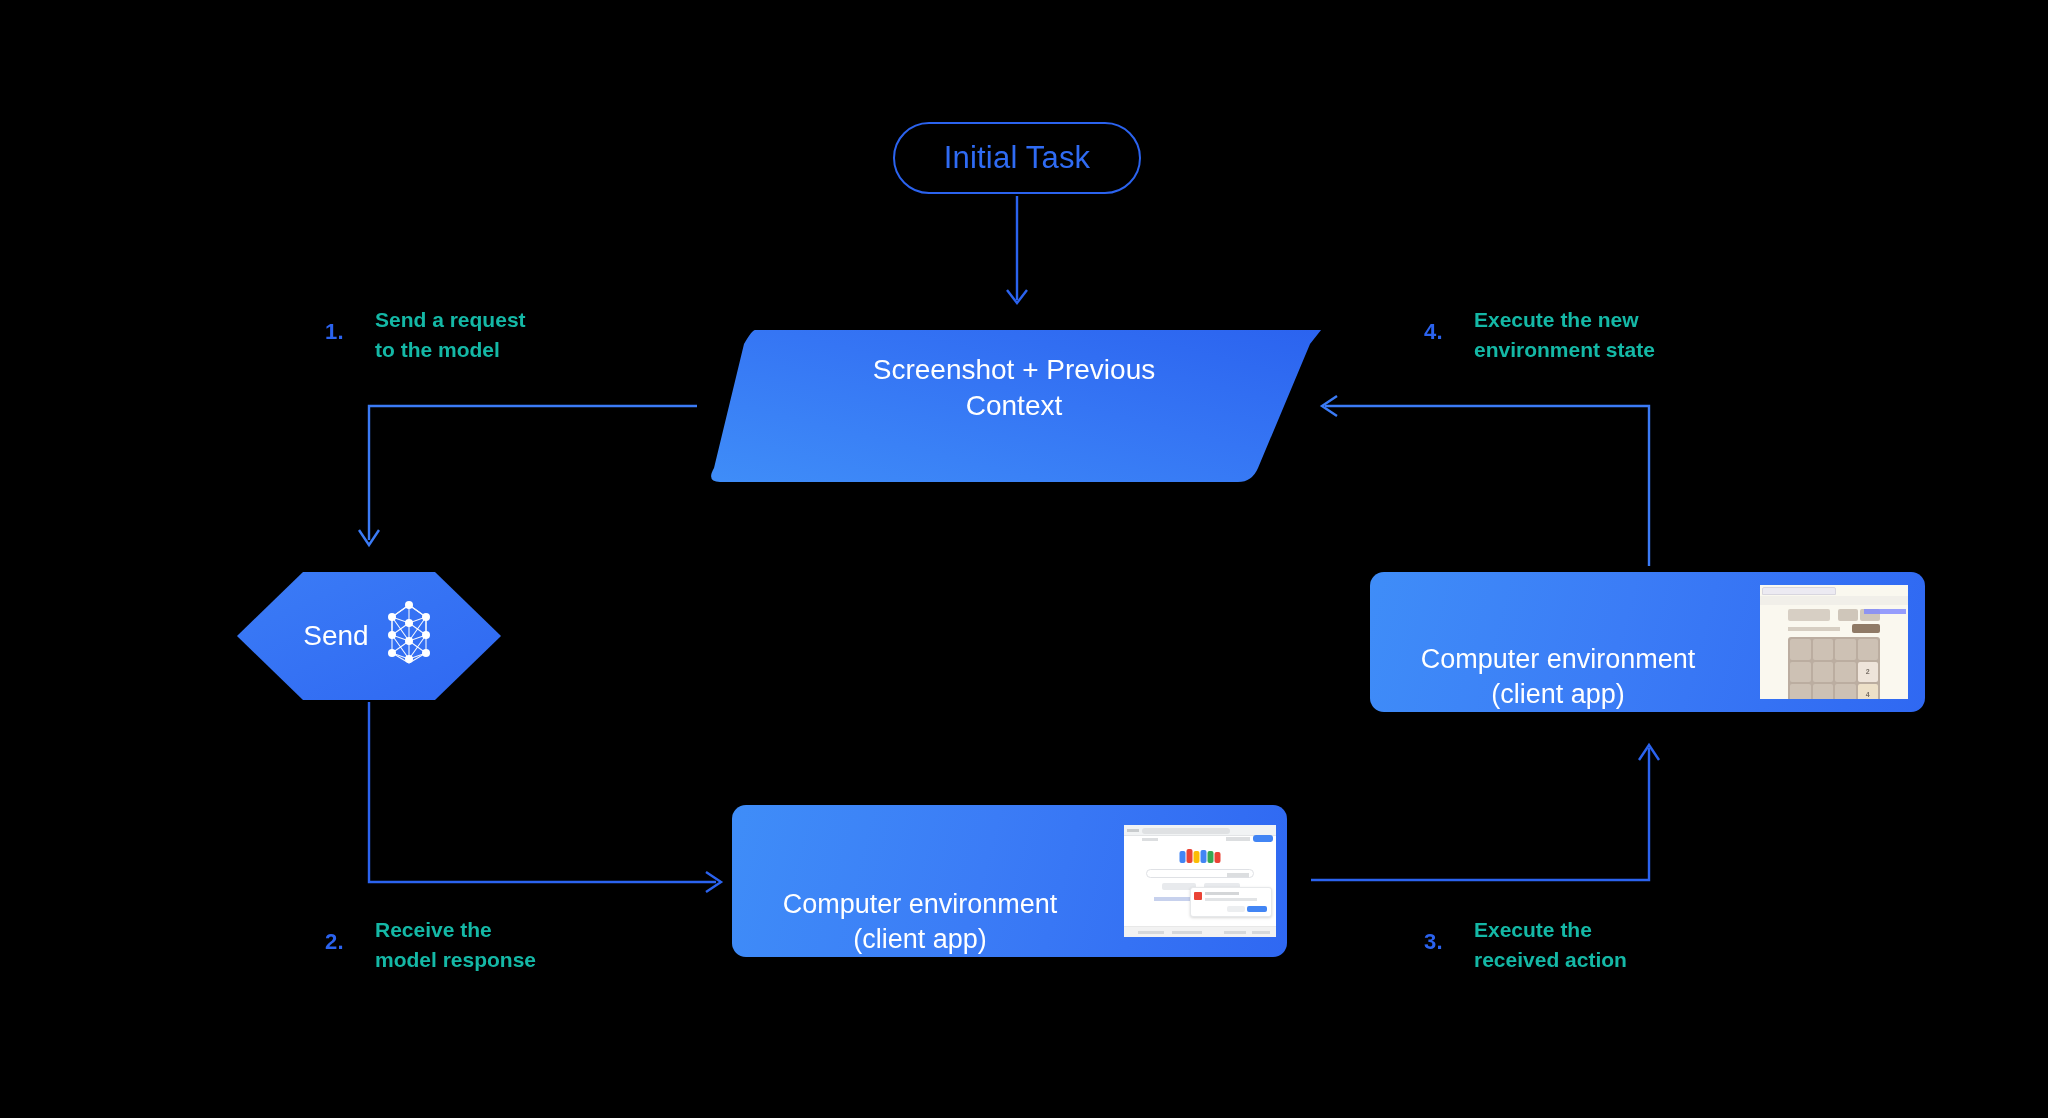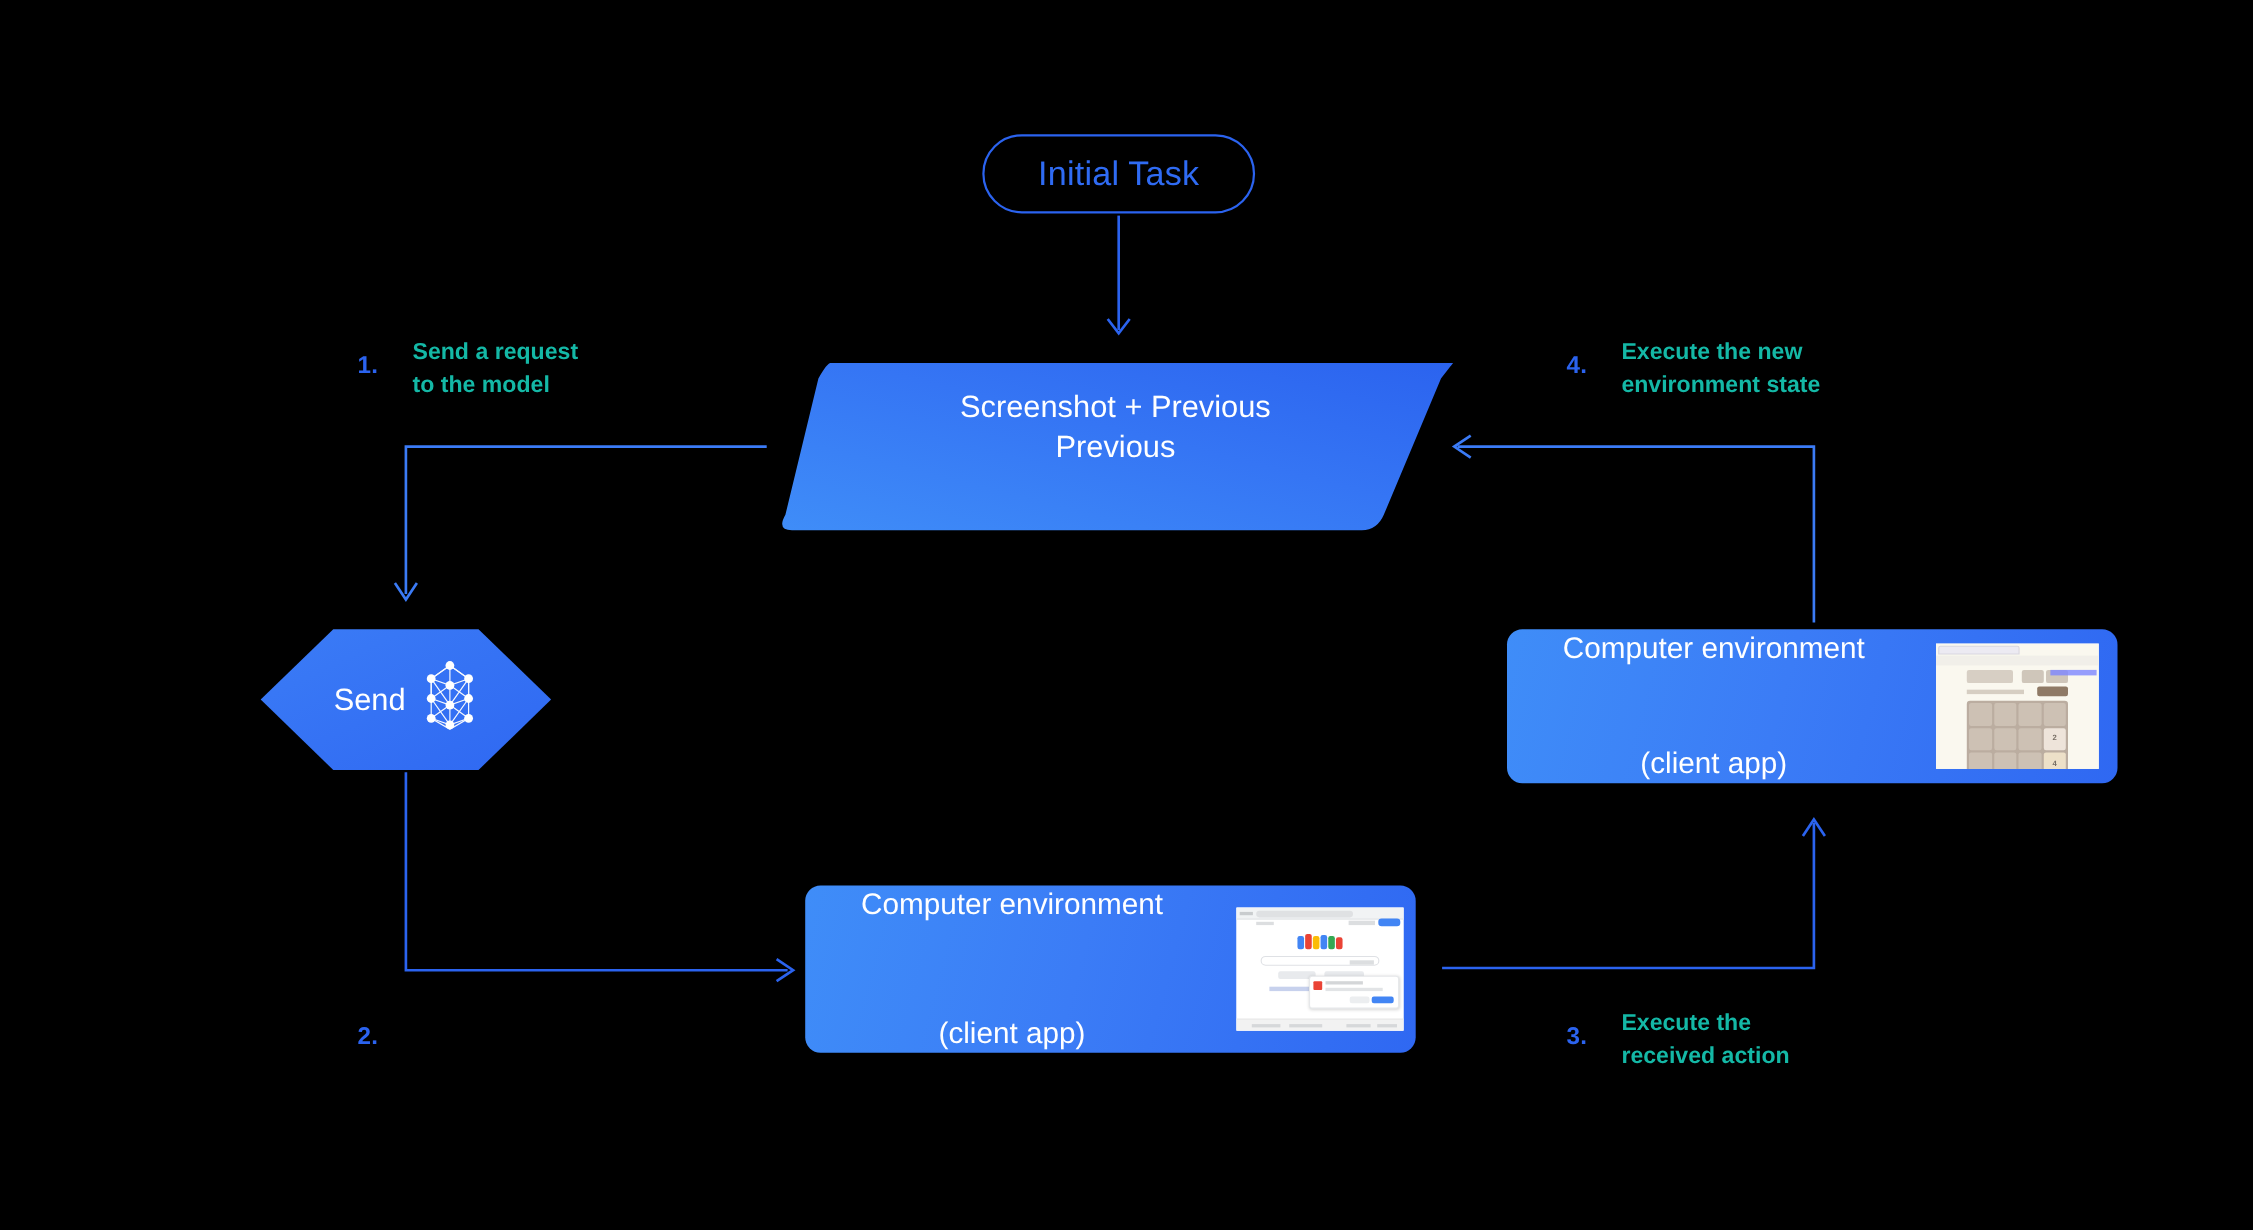--- a/index.html
+++ b/index.html
@@ -23,21 +23,21 @@
   
   .hex{position:absolute;left:237px;top:572px;width:264px;height:128px;}
   .hex .inner{position:absolute;inset:0;display:flex;align-items:center;justify-content:center;
         gap:14px;z-index:2;}
   .hex .inner .t{color:#fff;font-size:28px;}
 
   
   .card{position:absolute;border-radius:14px;overflow:hidden;
         background:linear-gradient(105deg,#3f8df8 0%,#3b7cf6 45%,#2f68f2 100%);}
   .card .ctext{position:absolute;left:0;top:0;height:100%;
-        display:flex;flex-direction:column;align-items:center;justify-content:space-between;
+        display:flex;flex-direction:column;align-items:center;justify-content:flex-end;
         color:#fff;font-size:27px;line-height:1.3;text-align:center;}
   .card .shot{position:absolute;background:#fff;overflow:hidden;}
 
   #card-right{left:1370px;top:572px;width:555px;height:140px;}
   #card-right .ctext{left:8px;width:360px;}
   #card-right .shot{left:390px;top:13px;width:148px;height:114px;}
 
   #card-bottom{left:732px;top:805px;width:555px;height:152px;}
   #card-bottom .ctext{left:8px;width:360px;}
   #card-bottom .shot{left:392px;top:20px;width:152px;height:112px;}
@@ -152,21 +152,21 @@
     </g>
   </svg>
 
   <div class="pill">
     <span>Initial Task</span>
   </div>
 
   <div class="para">
     <div class="lbl">
       <div>Screenshot + Previous</div>
-      <div>Previous</div>
+      <div>Context</div>
     </div>
   </div>
 
   <div class="hex">
     <div class="inner">
       <span class="t">Send</span>
       <span>
         <svg width="52" height="74" viewBox="0 0 52 74">
           <g stroke="#fff" stroke-width="1.1" fill="none" opacity=".95">
             <path d="M26 8 L9 20 L9 38 L9 56 L26 66 L43 56 L43 38 L43 20 Z"></path>
@@ -278,20 +278,22 @@
   </div>
 
   <div class="step" id="step4">
     <div class="num">4.</div>
     <div class="txt">Execute the new
 environment state</div>
   </div>
 
   <div class="step" id="step2">
     <div class="num">2.</div>
+    <div class="txt">Receive the
+model response</div>
   </div>
 
   <div class="step" id="step3">
     <div class="num">3.</div>
     <div class="txt">Execute the
 received action</div>
   </div>
 
 </div>
 

